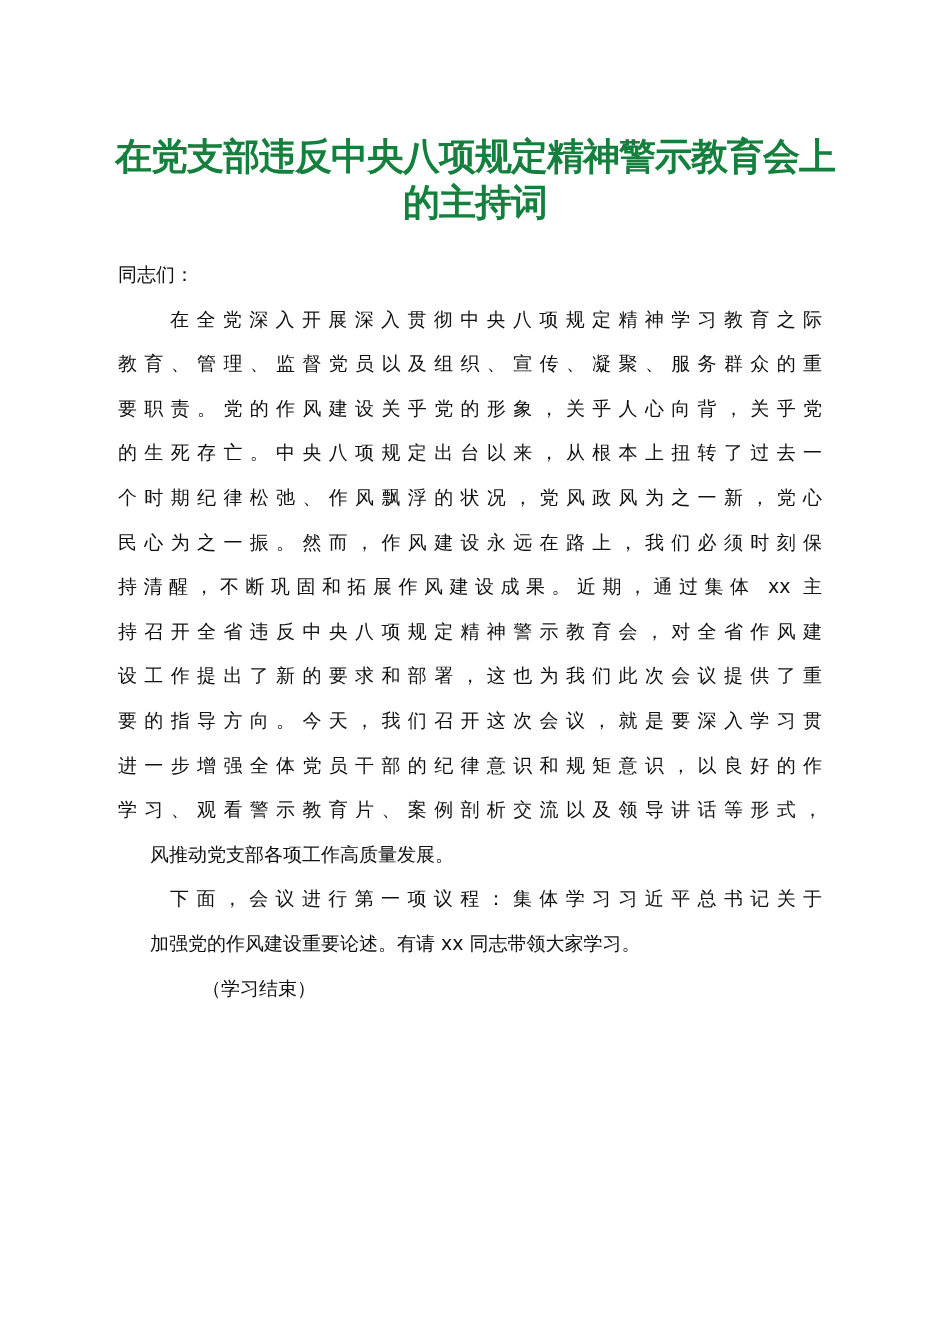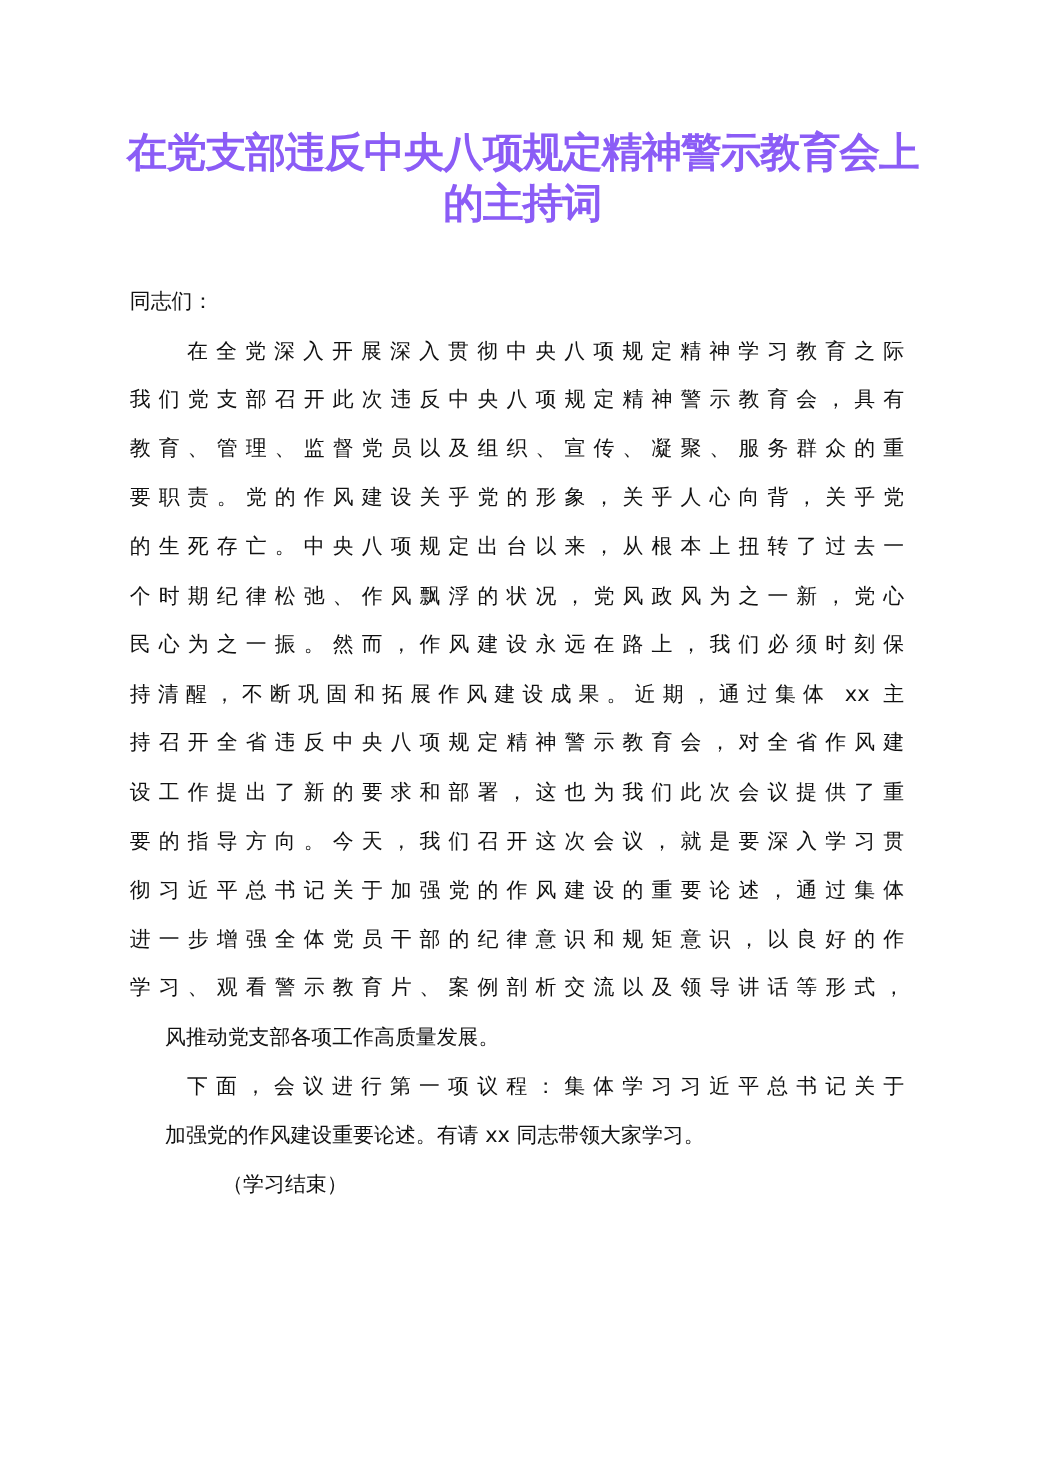--- a/index.html
+++ b/index.html
@@ -1,21 +1,21 @@
 <!DOCTYPE html>
 <html><head>
 <meta charset="utf-8">
 <style>
   html, body { margin: 0; padding: 0; background: #ffffff; }
   body { width: 950px; height: 1344px; position: relative; overflow: hidden; }
   .page { position: absolute; left: 0; top: 0; width: 950px; height: 1344px; background: #ffffff; }
   .title {
-    position: absolute; left: 100px; top: 116px; width: 750px;
-    text-align: center; font-family: Liberation Sans, sans-serif;
-    font-weight: bold; font-size: 37px; line-height: 46px; color: #8b5cf6;
+    position: absolute; left: 100px; top: 134px; width: 750px;
+    text-align: center; font-family: Liberation Serif, serif;
+    font-weight: bold; font-size: 37px; line-height: 46px; color: #15803d;
     letter-spacing: -1px;
   }
   .title .tline { display: block; }
   .body {
     position: absolute; left: 118px; top: 252px; width: 704px;
     font-family: "DejaVu Sans", "Liberation Sans", sans-serif;
     font-size: 19px; line-height: 44.6px; color: #111111;
   }
   .line {
     display: block; height: 44.6px; white-space: nowrap;
@@ -32,31 +32,29 @@
   <div class="title">
     <span class="tline">在党支部违反中央八项规定精神警示教育会上</span>
     <span class="tline">的主持词</span>
   </div>
 
   <div class="body">
     <span class="line greeting">同志们：</span>
 
     <div>
       <span class="line indent">在全党深入开展深入贯彻中央八项规定精神学习教育之际</span>
-      <span class="line">我们党支部召开此次违反中央八项规定精神警示教育会，具有</span>
       <span class="line">教育、管理、监督党员以及组织、宣传、凝聚、服务群众的重</span>
       <span class="line">要职责。党的作风建设关乎党的形象，关乎人心向背，关乎党</span>
       <span class="line">的生死存亡。中央八项规定出台以来，从根本上扭转了过去一</span>
       <span class="line">个时期纪律松弛、作风飘浮的状况，党风政风为之一新，党心</span>
       <span class="line">民心为之一振。然而，作风建设永远在路上，我们必须时刻保</span>
       <span class="line">持清醒，不断巩固和拓展作风建设成果。近期，通过集体 xx 主</span>
       <span class="line">持召开全省违反中央八项规定精神警示教育会，对全省作风建</span>
       <span class="line">设工作提出了新的要求和部署，这也为我们此次会议提供了重</span>
       <span class="line">要的指导方向。今天，我们召开这次会议，就是要深入学习贯</span>
-      <span class="line">彻习近平总书记关于加强党的作风建设的重要论述，通过集体</span>
       <span class="line">进一步增强全体党员干部的纪律意识和规矩意识，以良好的作</span>
       <span class="line">学习、观看警示教育片、案例剖析交流以及领导讲话等形式，</span>
       <span class="line last">风推动党支部各项工作高质量发展。</span>
     </div>
 
     <div>
       <span class="line indent">下面，会议进行第一项议程：集体学习习近平总书记关于</span>
       <span class="line last">加强党的作风建设重要论述。有请 xx 同志带领大家学习。</span>
     </div>
 

